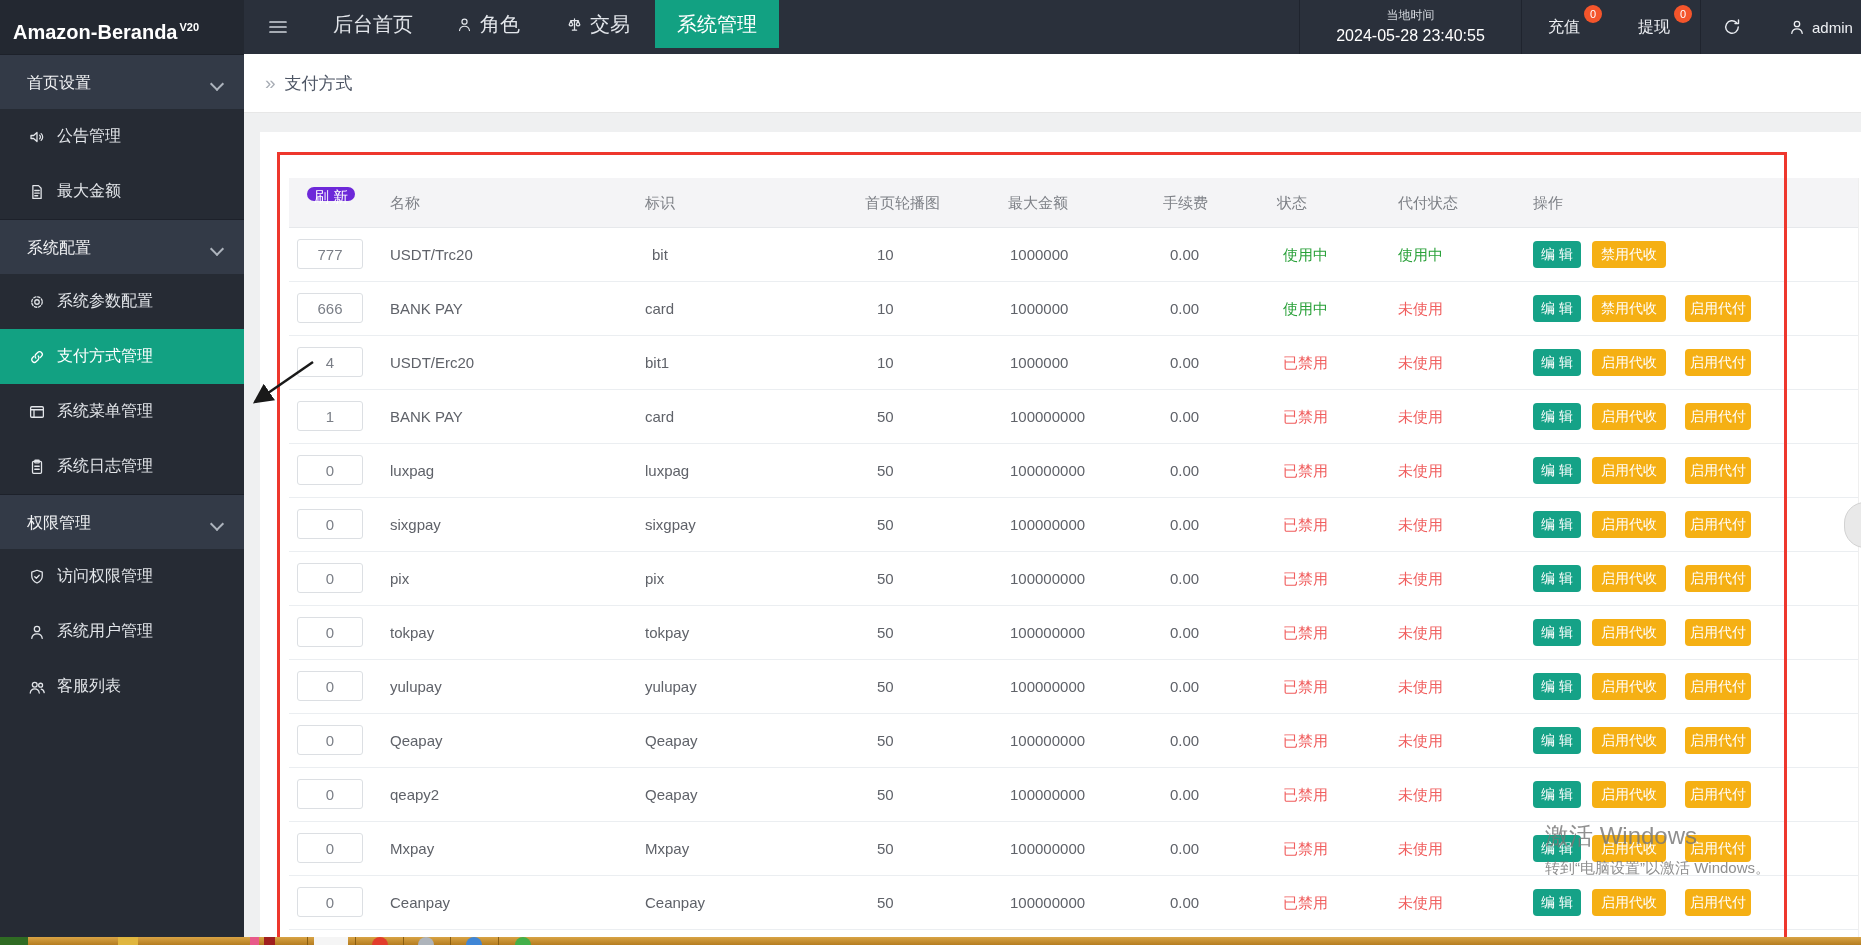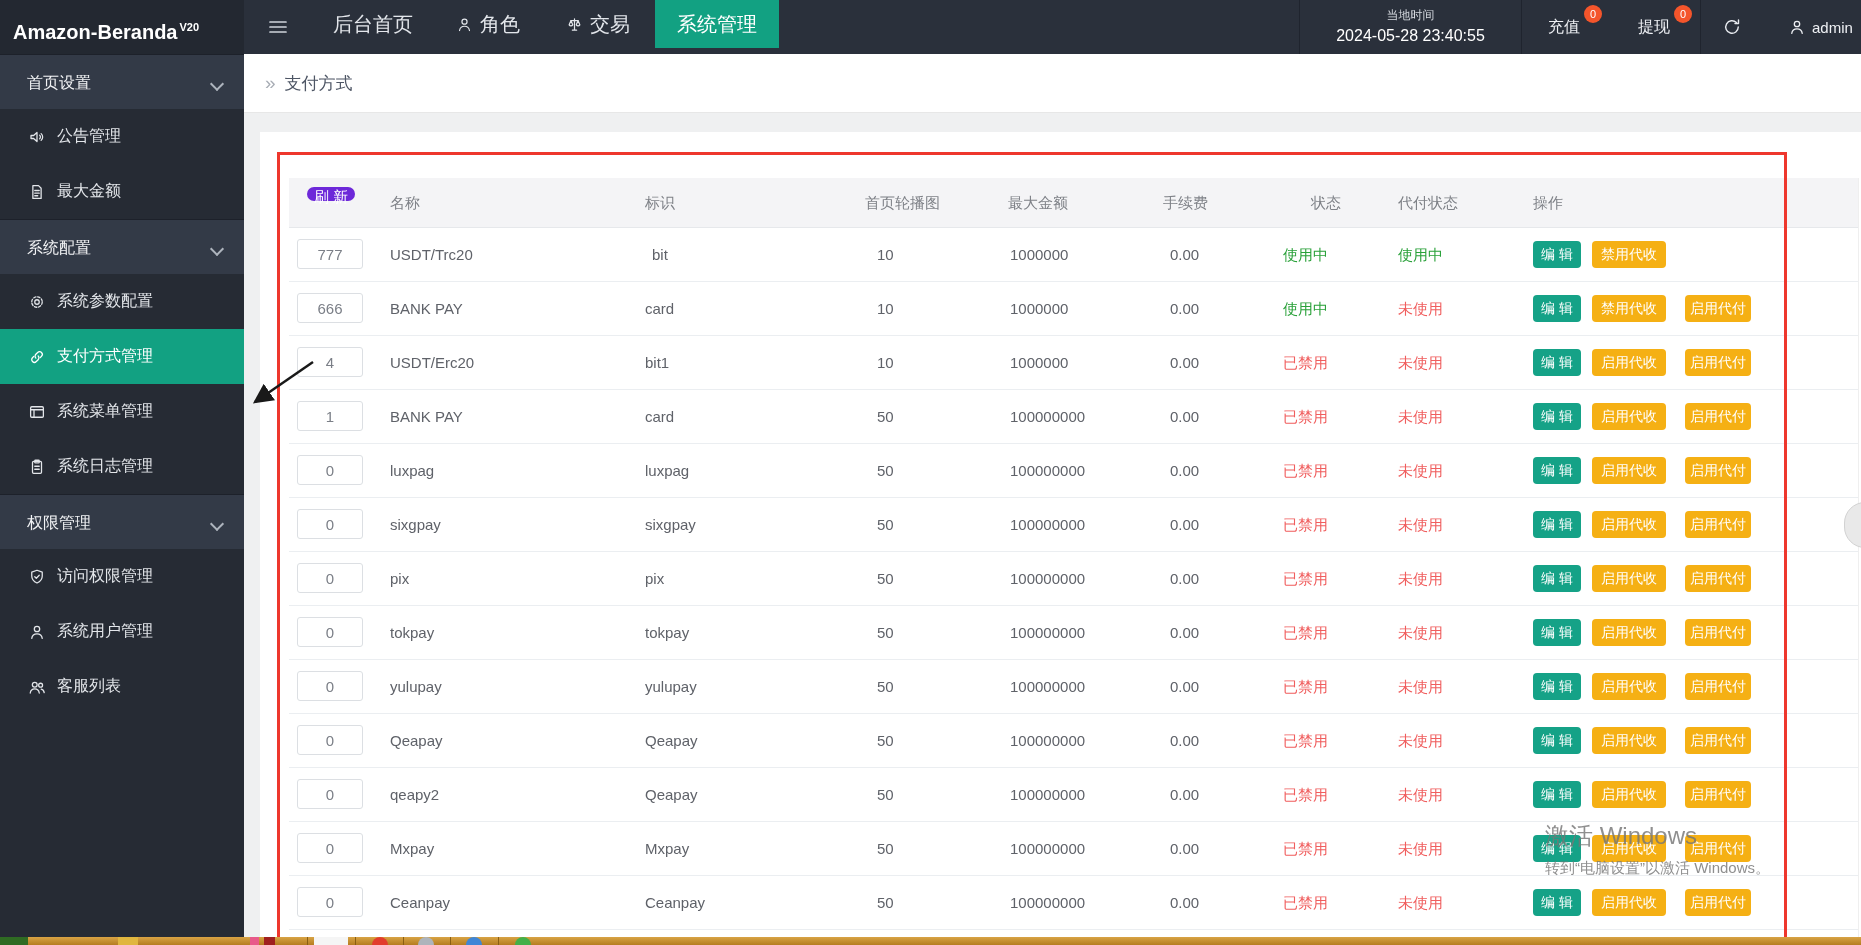--- a/index.html
+++ b/index.html
@@ -249,21 +249,21 @@
   <div class="card">
     <div class="ptable">
       <div class="thead">
         <button class="refresh-btn">刷 新</button>
         <div id="head-cells">
             <span class="hcell" style="left: 101px;">名称</span>
             <span class="hcell" style="left: 356px;">标识</span>
             <span class="hcell" style="left: 576px;">首页轮播图</span>
             <span class="hcell" style="left: 719px;">最大金额</span>
             <span class="hcell" style="left: 874px;">手续费</span>
-            <span class="hcell" style="left: 1022px;">状态</span>
+            <span class="hcell" style="left: 988px;">状态</span>
             <span class="hcell" style="left: 1109px;">代付状态</span>
             <span class="hcell" style="left: 1244px;">操作</span>
           </div>
       </div>
       <div id="table-body">
           <div class="trow">
             <input class="sort-input" value="777" style="">
             <span class="cell" style="left: 101px;">USDT/Trc20</span>
             <span class="cell" style="left: 356px; margin-left: 7px;">bit</span>
             <span class="cell" style="left: 588px;">10</span>

